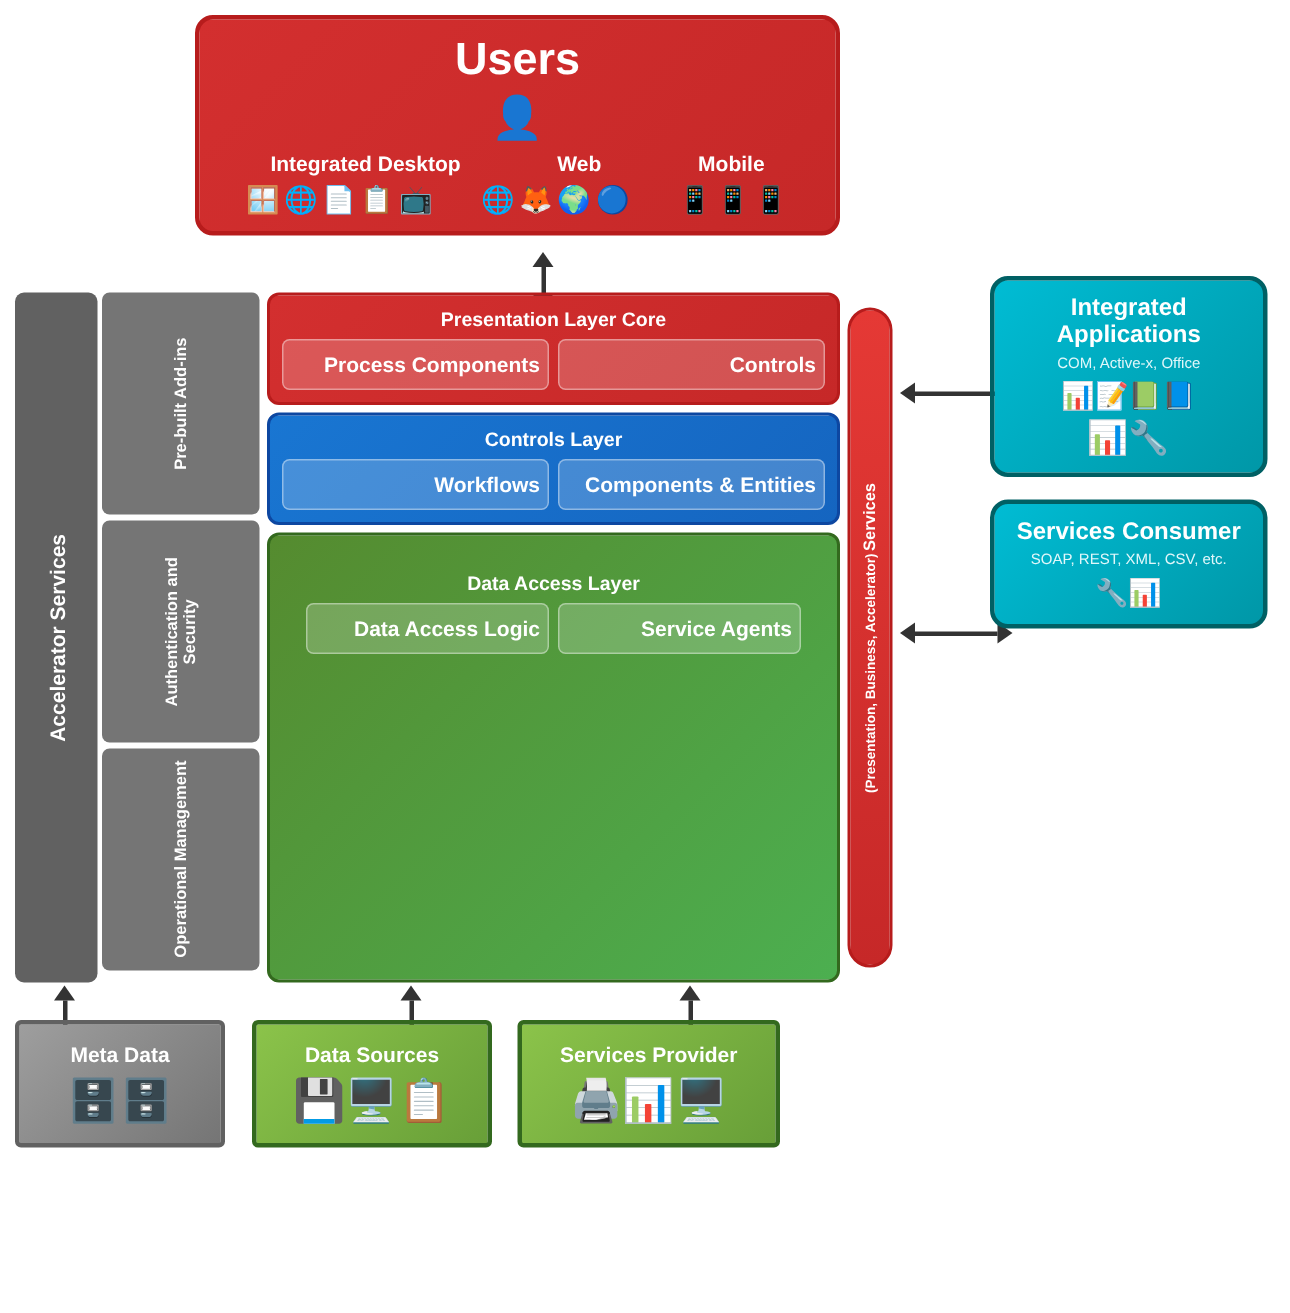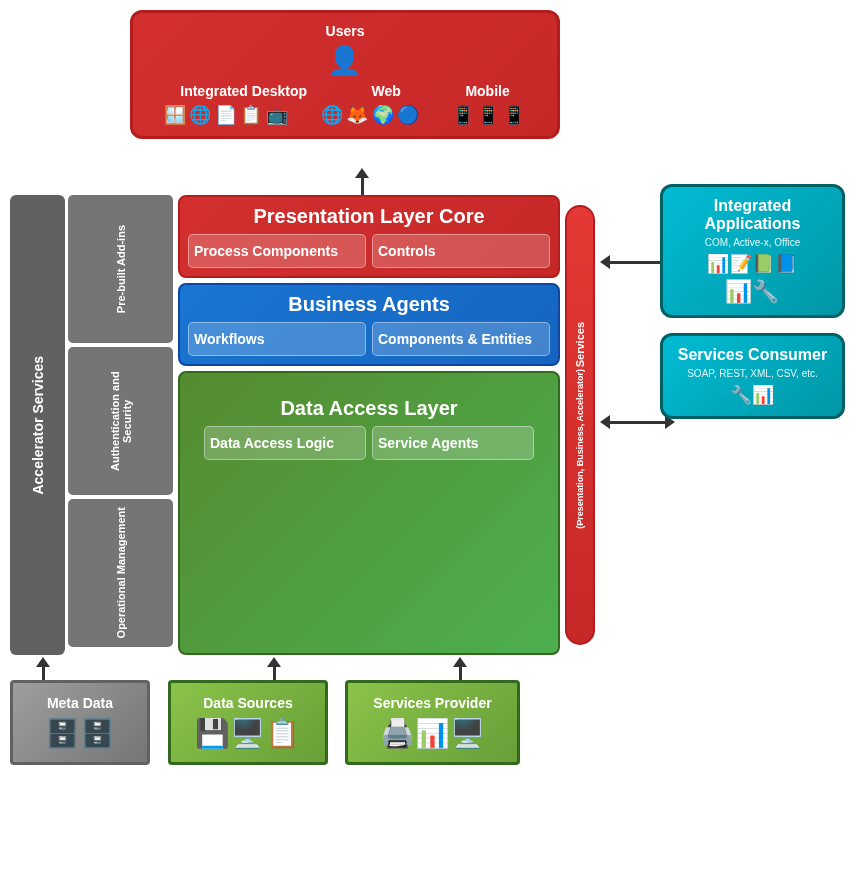--- a/index.html
+++ b/index.html
@@ -26,21 +26,21 @@
       left: 130px;
       width: 430px;
       background: linear-gradient(135deg, #d32f2f, #c62828);
       border-radius: 12px;
       border: 3px solid #b71c1c;
       padding: 10px 15px;
       text-align: center;
       color: white;
     }
     .users-title {
-      font-size: 14px;
+      font-size: 30px;
       font-weight: bold;
       margin-bottom: 5px;
     }
     .users-subtitle {
       display: flex;
       justify-content: space-around;
       font-size: 14px;
       font-weight: bold;
       margin-bottom: 5px;
     }
@@ -118,38 +118,38 @@
 
     
     .presentation-layer {
       background: linear-gradient(135deg, #d32f2f, #c62828);
       border-radius: 8px;
       padding: 8px;
       border: 2px solid #b71c1c;
     }
     .layer-title {
       color: white;
-      font-size: 20px;
+      font-size: 13px;
       font-weight: bold;
       text-align: center;
       margin-bottom: 6px;
     }
     .layer-inner-row {
       display: flex;
       gap: 6px;
     }
     .inner-box {
       flex: 1;
       background: rgba(255,255,255,0.2);
       border-radius: 5px;
       padding: 8px 5px;
       color: white;
       font-size: 14px;
       font-weight: bold;
-      text-align: left;
+      text-align: right;
       border: 1px solid rgba(255,255,255,0.4);
     }
 
     
     .business-layer {
       background: linear-gradient(135deg, #1976d2, #1565c0);
       border-radius: 8px;
       padding: 8px;
       border: 2px solid #0d47a1;
     }
@@ -315,21 +315,21 @@
 
     <div class="presentation-layer">
       <div class="layer-title">Presentation Layer Core</div>
       <div class="layer-inner-row">
         <div class="inner-box">Process Components</div>
         <div class="inner-box">Controls</div>
       </div>
     </div>
 
     <div class="business-layer">
-      <div class="layer-title">Business Agents</div>
+      <div class="layer-title">Controls Layer</div>
       <div class="layer-inner-row">
         <div class="inner-box">Workflows</div>
         <div class="inner-box">Components &amp; Entities</div>
       </div>
     </div>
 
     <div class="data-layer">
       <div class="layer-title">Data Access Layer</div>
       <div class="layer-inner-row">
         <div class="inner-box">Data Access Logic</div>

